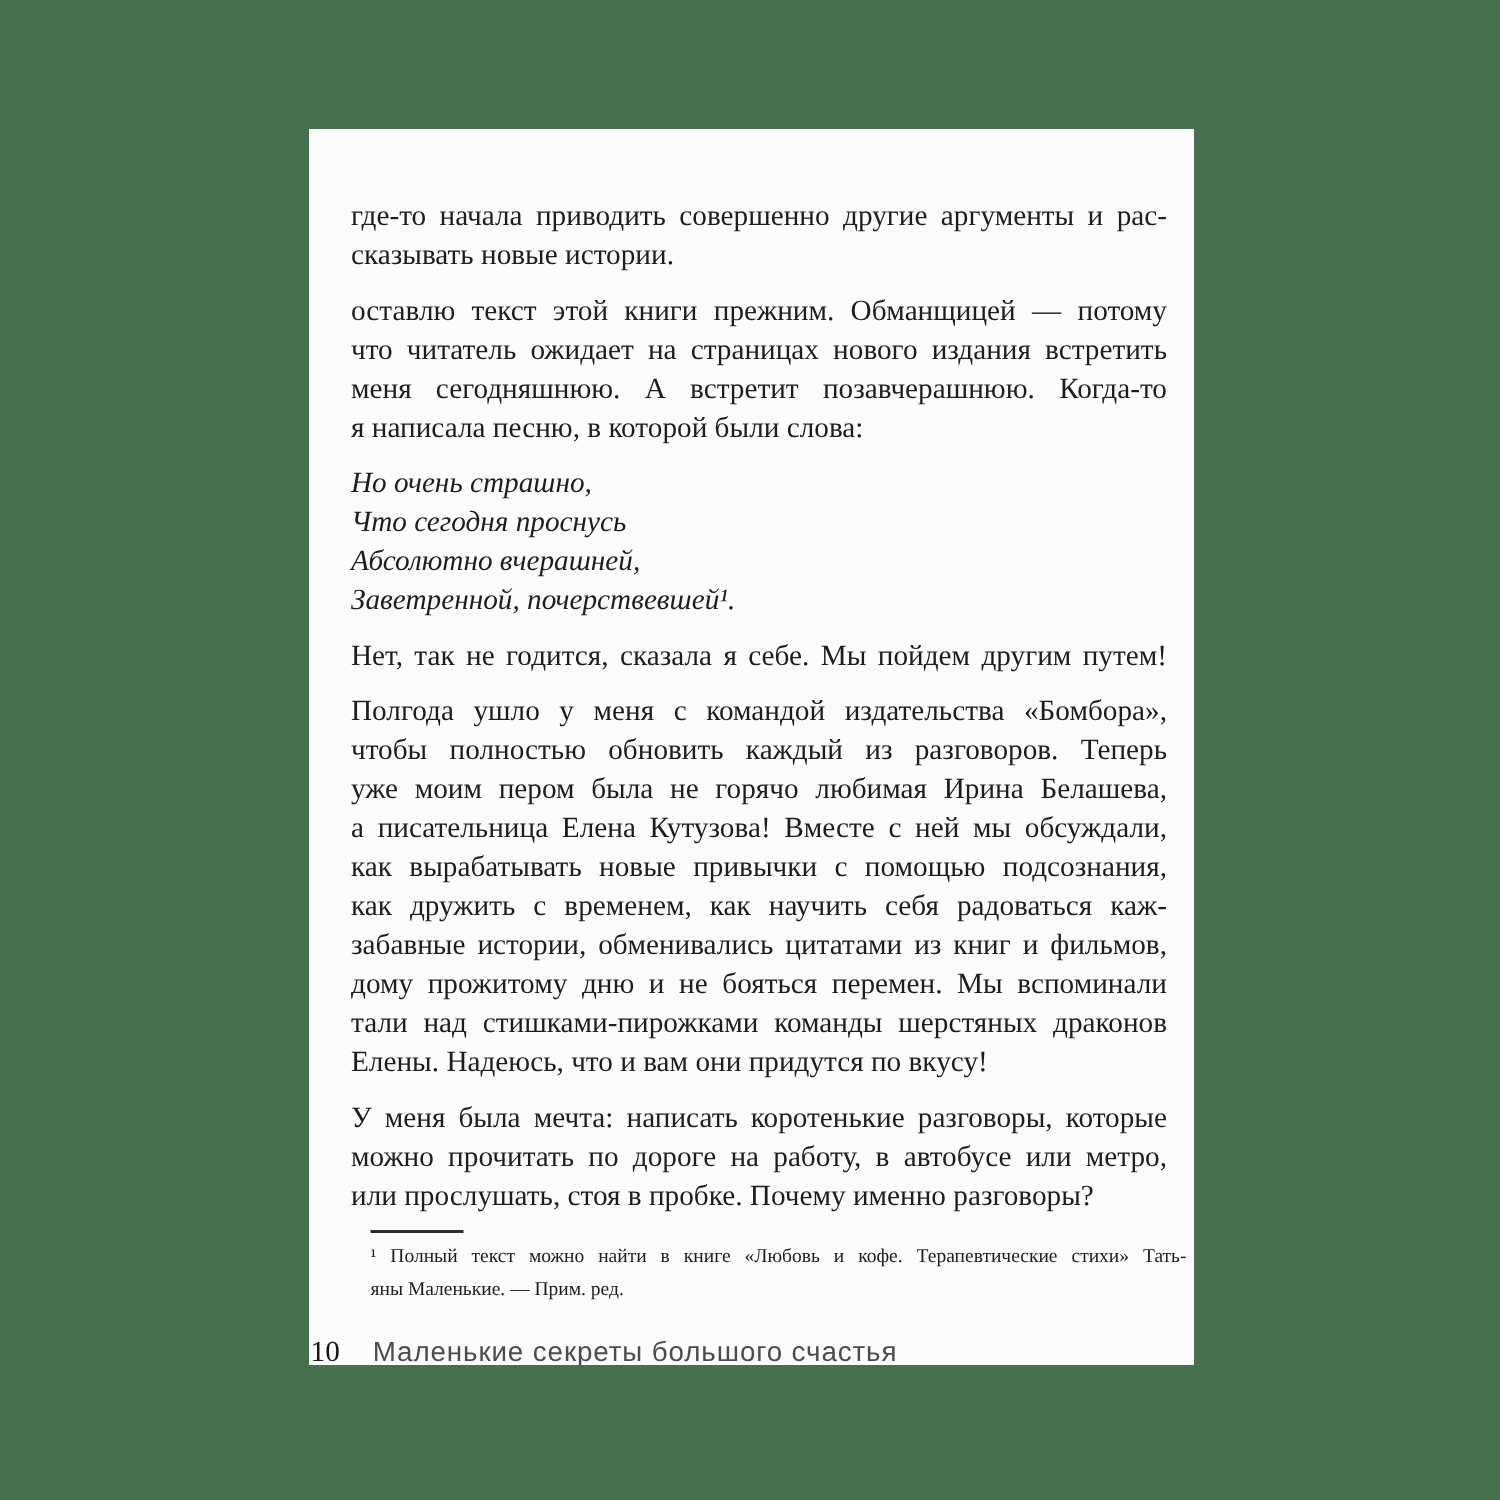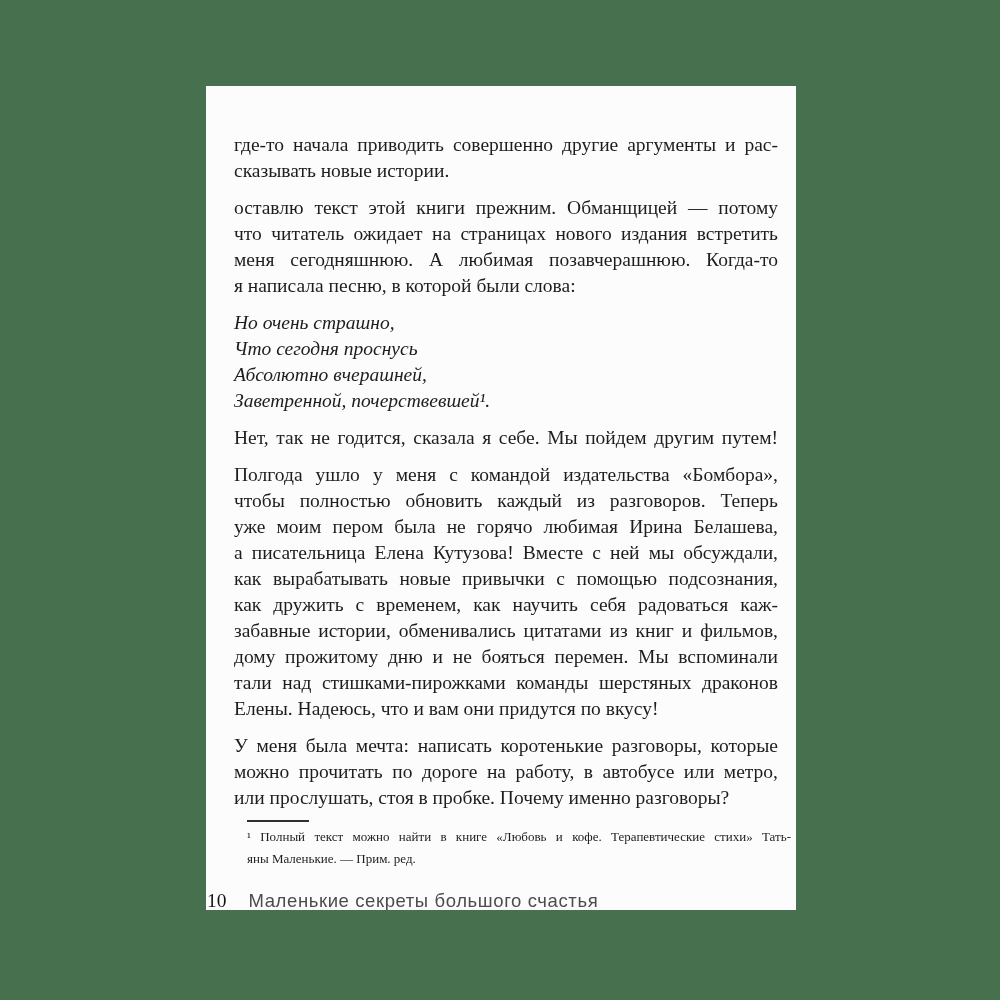--- a/index.html
+++ b/index.html
@@ -83,21 +83,21 @@
 
 <div class="page" style="background: rgb(252, 252, 252); color: rgb(29, 29, 29);">
   <div class="text-block">
       <div class="para body">
         <div class="line just">где-то начала приводить совершенно другие аргументы и рас-</div>
         <div class="line">сказывать новые истории.</div>
       </div>
       <div class="para body">
         <div class="line just">оставлю текст этой книги прежним. Обманщицей — потому</div>
         <div class="line just">что читатель ожидает на страницах нового издания встретить</div>
-        <div class="line just">меня сегодняшнюю. А любимая позавчерашнюю. Когда-то</div>
+        <div class="line just">меня сегодняшнюю. А встретит позавчерашнюю. Когда-то</div>
         <div class="line">я написала песню, в которой были слова:</div>
       </div>
       <div class="para poem">
         <div class="line">Но очень страшно,</div>
         <div class="line">Что сегодня проснусь</div>
         <div class="line">Абсолютно вчерашней,</div>
         <div class="line">Заветренной, почерствевшей¹.</div>
       </div>
       <div class="para body">
         <div class="line just">Нет, так не годится, сказала я себе. Мы пойдем другим путем!</div>

